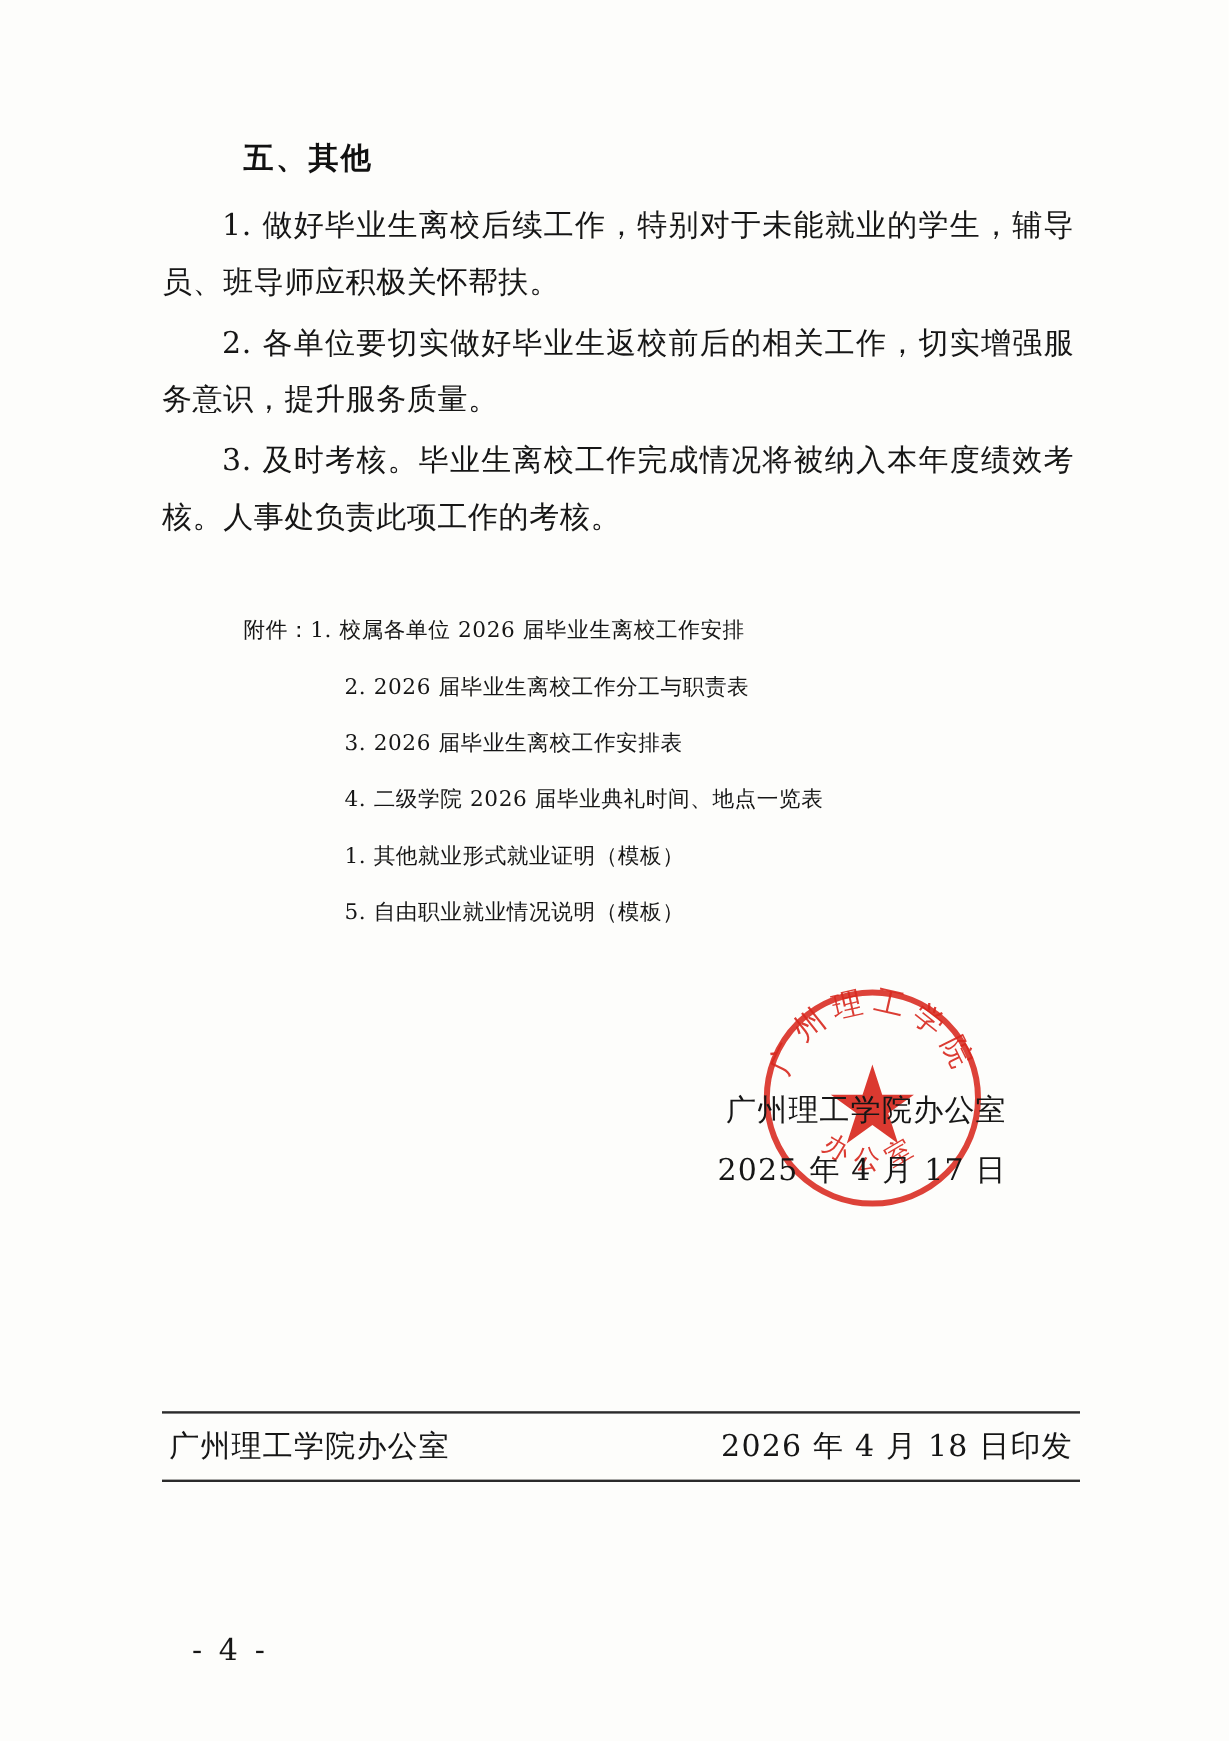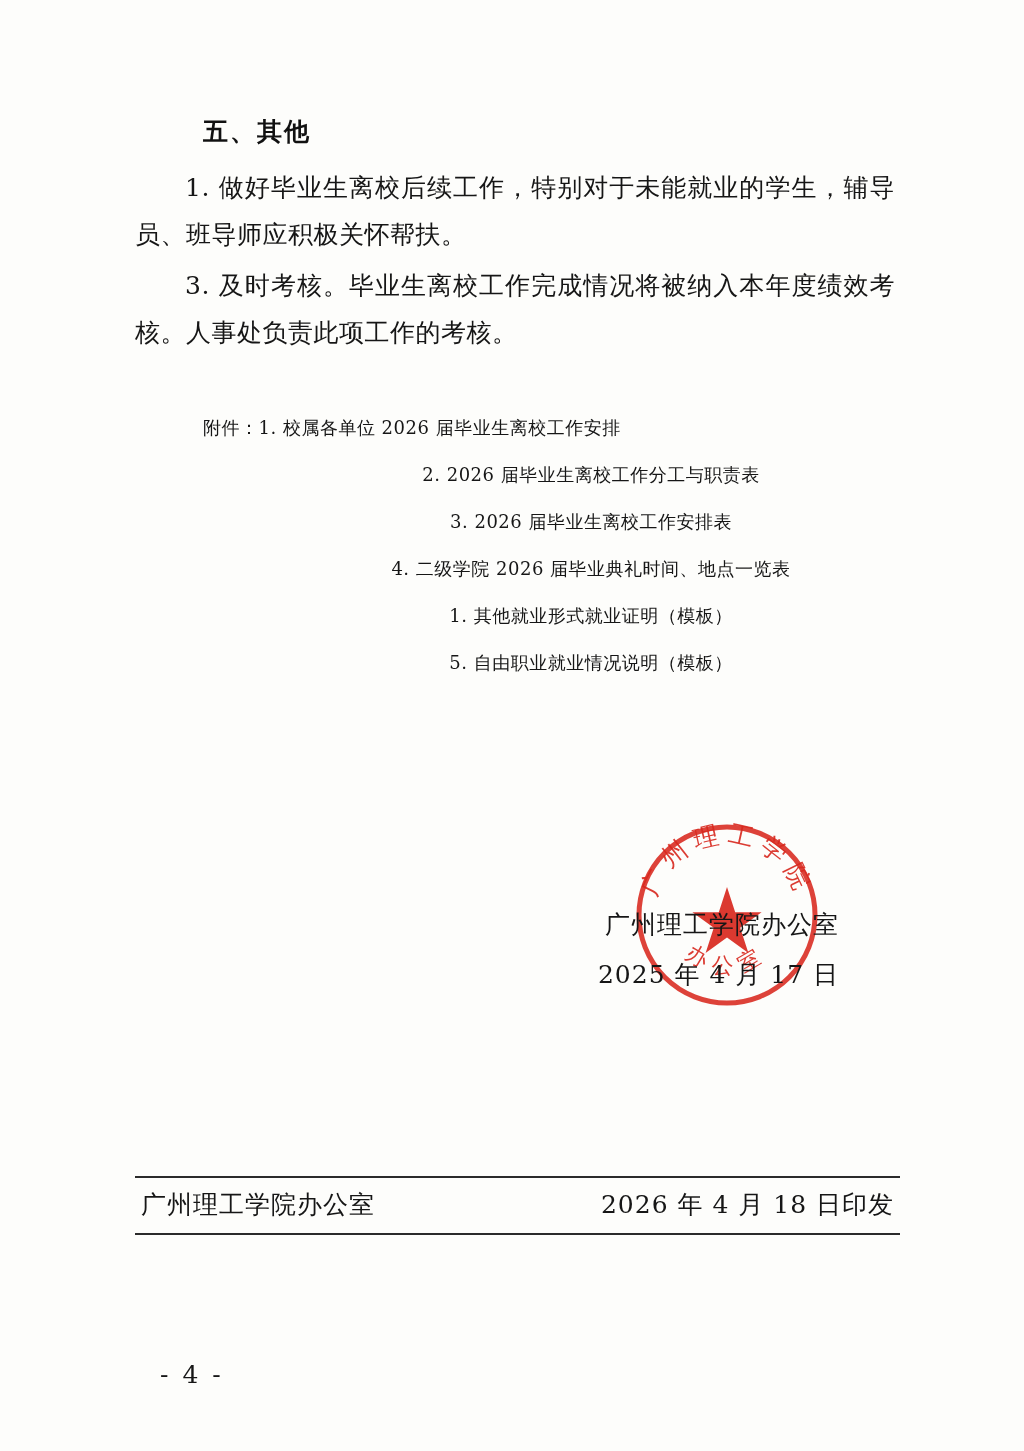--- a/index.html
+++ b/index.html
@@ -50,21 +50,20 @@
   .attach-line {
     font-size: 18px;
     line-height: 47px;
     letter-spacing: 0.5px;
     text-indent: 68px;
     margin: 0;
     color: #161616;
   }
   .attach-line.indented {
     text-indent: 152px;
-    text-align: center;
   }
   .signature {
     position: absolute;
     right: 38px;
     top: 785px;
     width: 420px;
     text-align: right;
     font-size: 25px;
     line-height: 50px;
     letter-spacing: 1px;
@@ -118,20 +117,21 @@
 </head>
 <body>
 
 <div class="page">
 
   <div class="content">
 
     <h2 class="section-heading">五、其他</h2>
 
     <p class="para">1. 做好毕业生离校后续工作，特别对于未能就业的学生，辅导员、班导师应积极关怀帮扶。</p>
+    <p class="para">2. 各单位要切实做好毕业生返校前后的相关工作，切实增强服务意识，提升服务质量。</p>
     <p class="para">3. 及时考核。毕业生离校工作完成情况将被纳入本年度绩效考核。人事处负责此项工作的考核。</p>
 
     <div class="attach-block">
       <p class="attach-line">附件：1. 校属各单位 2026 届毕业生离校工作安排</p>
       <p class="attach-line indented">2. 2026 届毕业生离校工作分工与职责表</p>
       <p class="attach-line indented">3. 2026 届毕业生离校工作安排表</p>
       <p class="attach-line indented">4. 二级学院 2026 届毕业典礼时间、地点一览表</p>
       <p class="attach-line indented">1. 其他就业形式就业证明（模板）</p>
       <p class="attach-line indented">5. 自由职业就业情况说明（模板）</p>
     </div>

